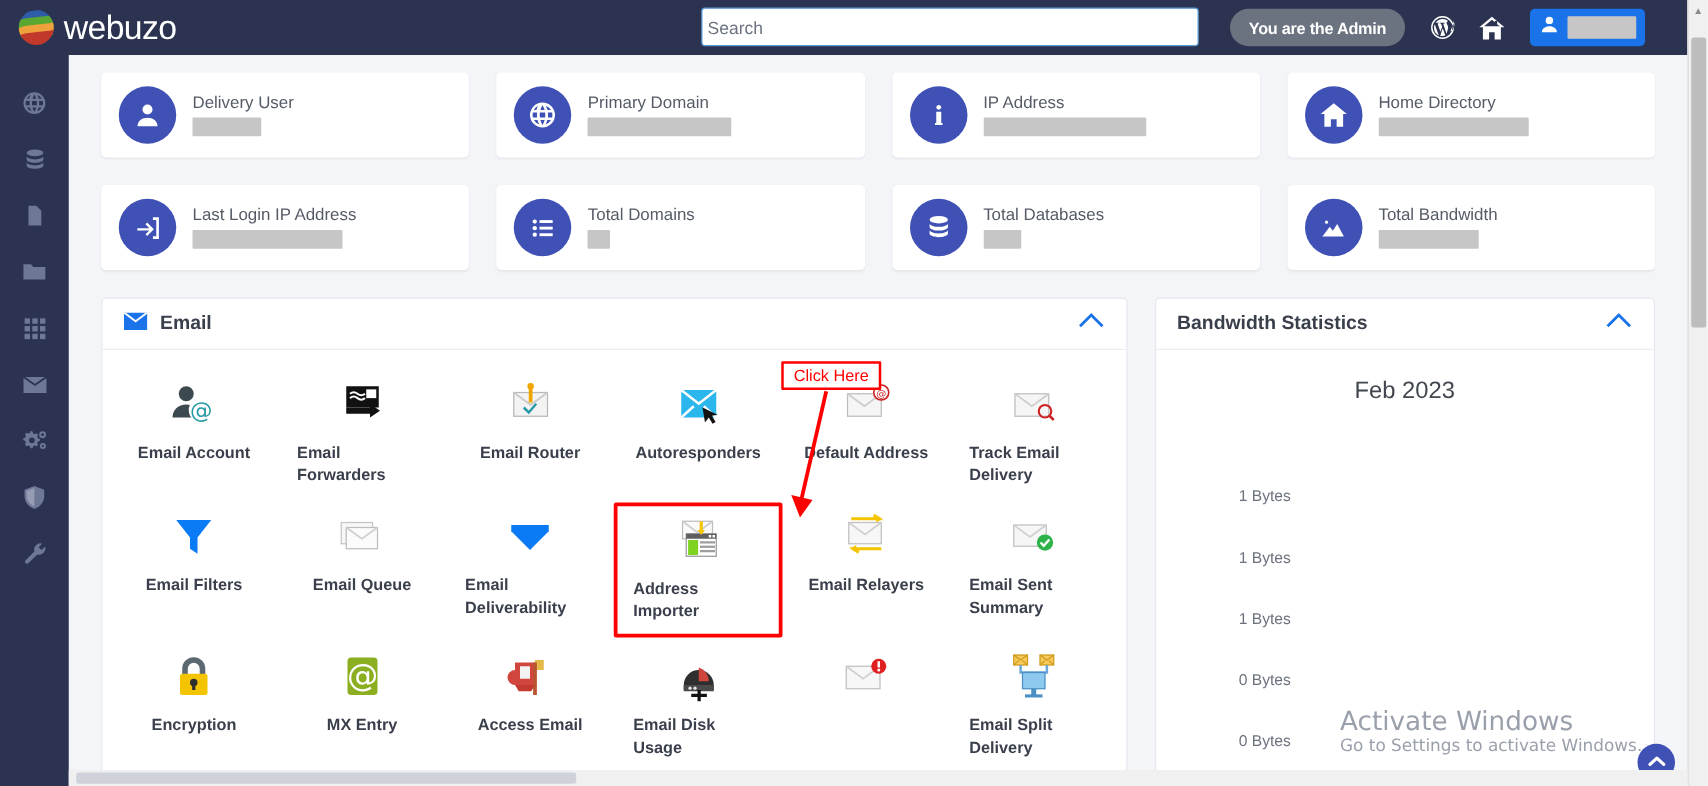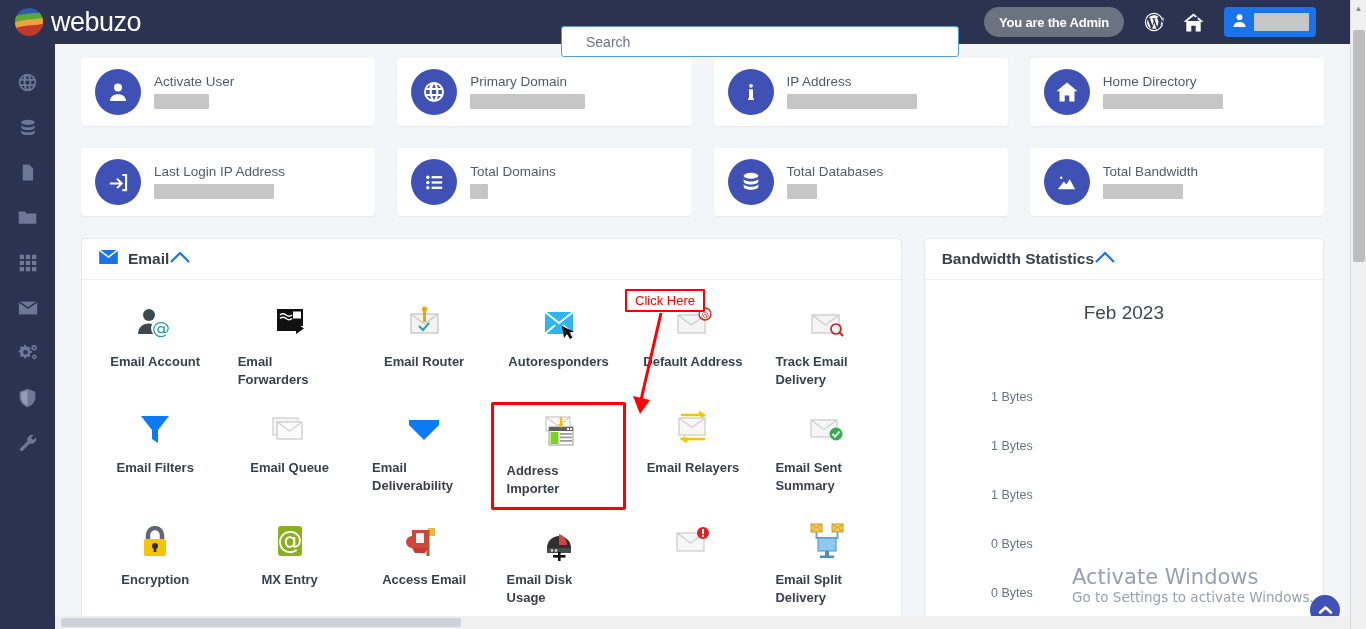--- a/index.html
+++ b/index.html
@@ -22,24 +22,23 @@
   .brand { display: flex; align-items: center; gap: 7px; padding-left: 14px; width: 300px; }
   .brand-logo { width: 30px; height: 30px; position: relative; }
   .brand-name {
     color: #ffffff; font-size: 27px; letter-spacing: -0.5px;
     font-weight: 400; line-height: 1;
   }
   .search-wrap { position: absolute; left: 561px; top: 6px; }
   .search-input {
     width: 398px; height: 31px;
     border: 1px solid #5b9bd5; border-radius: 3px;
-    background: #ffffff; padding: 0 24px;
+    background: #ffffff; padding: 0 4px;
     font-size: 14px; color: #555; outline: none;
     font-family: "Liberation Sans", sans-serif;
-    margin-top: 20px;
   }
   .search-input::placeholder { color: #6b7280; }
   .admin-badge {
     position: absolute; left: 984px; top: 7px;
     height: 30px; padding: 0 15px;
     background: #6b7280; border-radius: 16px;
     color: #ffffff; font-size: 13px; font-weight: bold;
     display: flex; align-items: center; letter-spacing: -0.2px;
   }
   .hdr-icon {
@@ -107,20 +106,21 @@
   
   .panels { display: flex; gap: 22px; margin-top: 22px; }
   .panel {
     background: #ffffff; border: 1px solid #e6e8ee; border-radius: 4px;
   }
   .panel-email { width: 824px; }
   .panel-bw { width: 402px; }
   .panel-head {
     height: 41px; display: flex; align-items: center;
     padding: 0 17px; border-bottom: 1px solid #ebedf2;
+    justify-content: space-between;
   }
   .panel-head-left { display: flex; align-items: center; gap: 10px; }
   .panel-title { font-size: 15.5px; font-weight: bold; color: #3a3f4c; }
   .chevron { color: #1a73e8; }
 
   
   .email-grid {
     display: grid; grid-template-columns: repeat(6, 1fr);
     padding: 16px 6px 10px 6px;
     row-gap: 4px;
@@ -347,21 +347,21 @@
       <div class="stats-grid">
 
         <div class="stat-card">
           <div class="stat-icon">
             <svg width="24" height="24" viewBox="0 0 24 24" fill="#fff">
                 <circle cx="12" cy="7.6" r="4"></circle>
                 <path d="M4 21c0-4.2 3.6-6.8 8-6.8s8 2.6 8 6.8z"></path>
               </svg>
           </div>
           <div class="stat-text">
-            <span class="stat-label">Activate User</span>
+            <span class="stat-label">Delivery User</span>
             <span class="redact stat-value-redact" style="width:55px;"></span>
           </div>
         </div>
 
         <div class="stat-card">
           <div class="stat-icon">
             <svg width="24" height="24" viewBox="0 0 24 24" fill="#fff">
                 <path d="M12 2a10 10 0 100 20 10 10 0 000-20zm6.9 6h-2.9a15.6 15.6 0 00-1.4-3.5A8 8 0 0118.9 8zM12 4.1c.7 1 1.3 2.3 1.7 3.9h-3.4C10.7 6.4 11.3 5.1 12 4.1zM4.3 14a8 8 0 010-4h3.4a17.8 17.8 0 000 4zm.8 2h2.9c.3 1.3.8 2.5 1.4 3.5A8 8 0 015.1 16zm2.9-8H5.1a8 8 0 013.4-3.5C7.9 5.5 7.4 6.7 7.1 8zM12 19.9c-.7-1-1.3-2.3-1.7-3.9h3.4c-.4 1.6-1 2.9-1.7 3.9zM14.1 14H9.9a15.9 15.9 0 010-4h4.2a15.9 15.9 0 010 4zm.4 5.5c.6-1 1.1-2.2 1.4-3.5h2.9a8 8 0 01-4.3 3.5zM16.3 14a17.8 17.8 0 000-4h3.4a8 8 0 010 4z"></path>
               </svg>
           </div>

